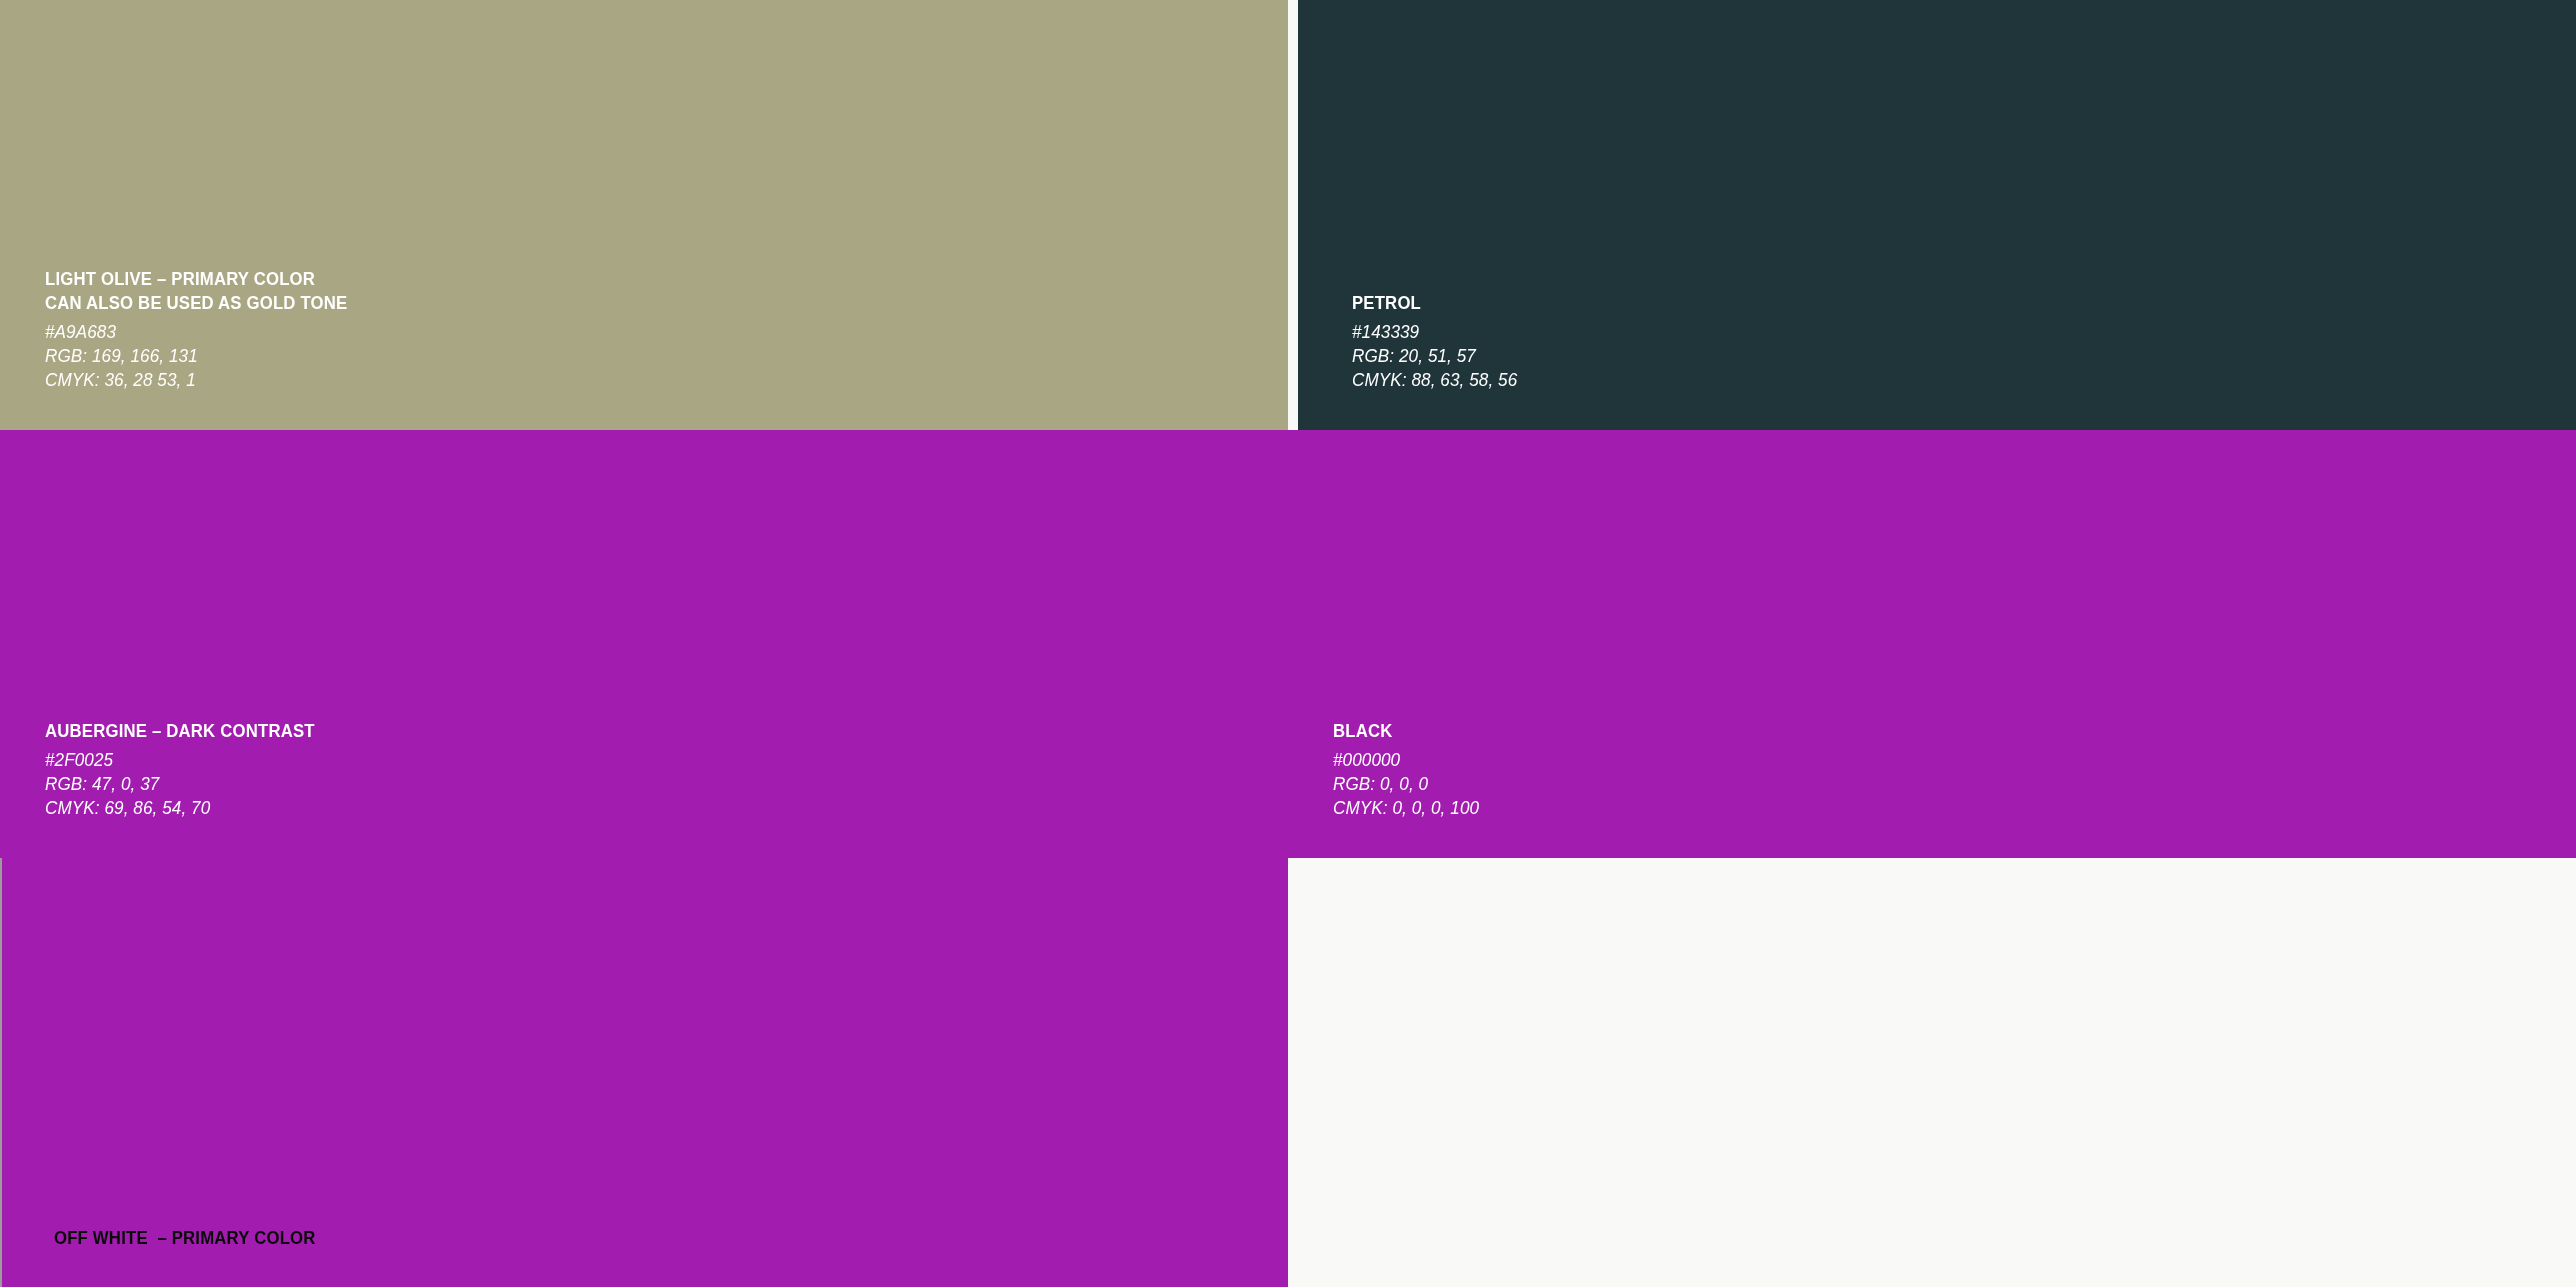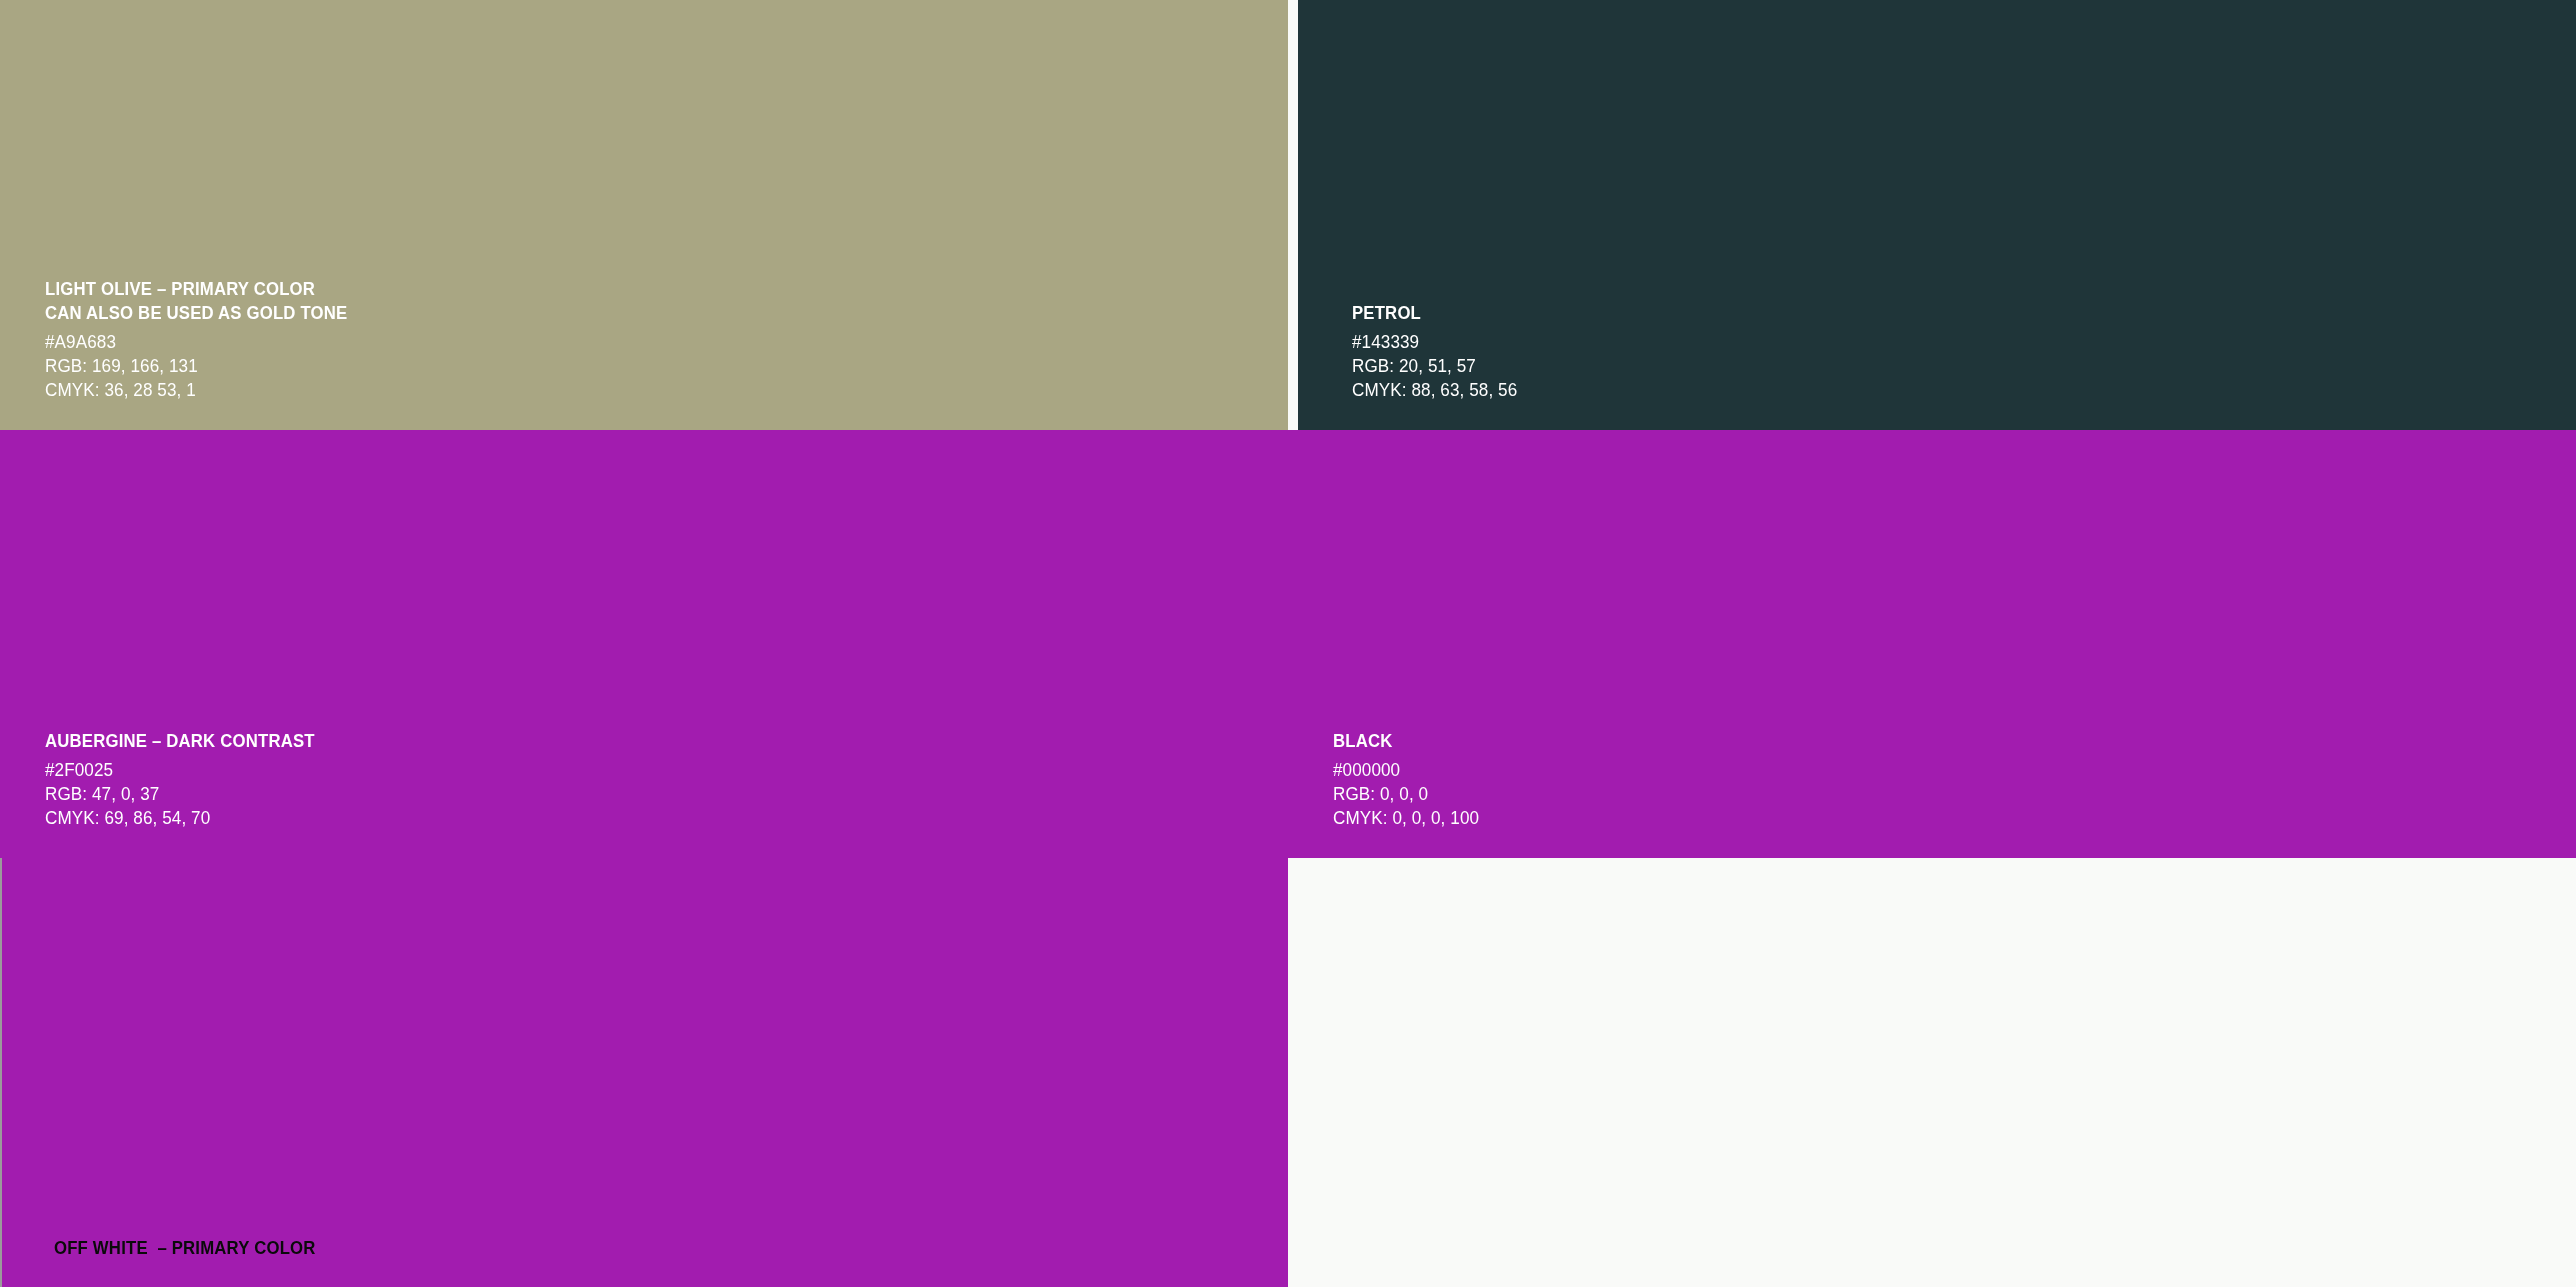--- a/index.html
+++ b/index.html
@@ -19,40 +19,41 @@
     grid-template-columns:1288px 1288px;
     grid-template-rows:430px 428px 430px;
   }
 
   .swatch {
     position:relative;
     display:flex;
     flex-direction:column;
     justify-content:flex-end;
     padding-left:45px;
-    padding-bottom:28px;
+    padding-bottom:38px;
     overflow:hidden;
   }
 
   
   .swatch.col-right { padding-left:54px; }
 
   .swatch-title {
     font-family:"Liberation Sans", sans-serif;
     font-weight:bold;
     font-size:18px;
     line-height:23.5px;
     letter-spacing:0.2px;
     white-space:pre;
     transform:scaleX(0.93);
     transform-origin:left center;
   }
 
   .swatch-values {
     margin-top:5px;
+    font-style:italic;
   }
 
   .value-line {
     font-family:"Liberation Sans", sans-serif;
     font-weight:normal;
     font-size:19px;
     line-height:24px;
     letter-spacing:0.1px;
     white-space:pre;
     transform:scaleX(0.90);

